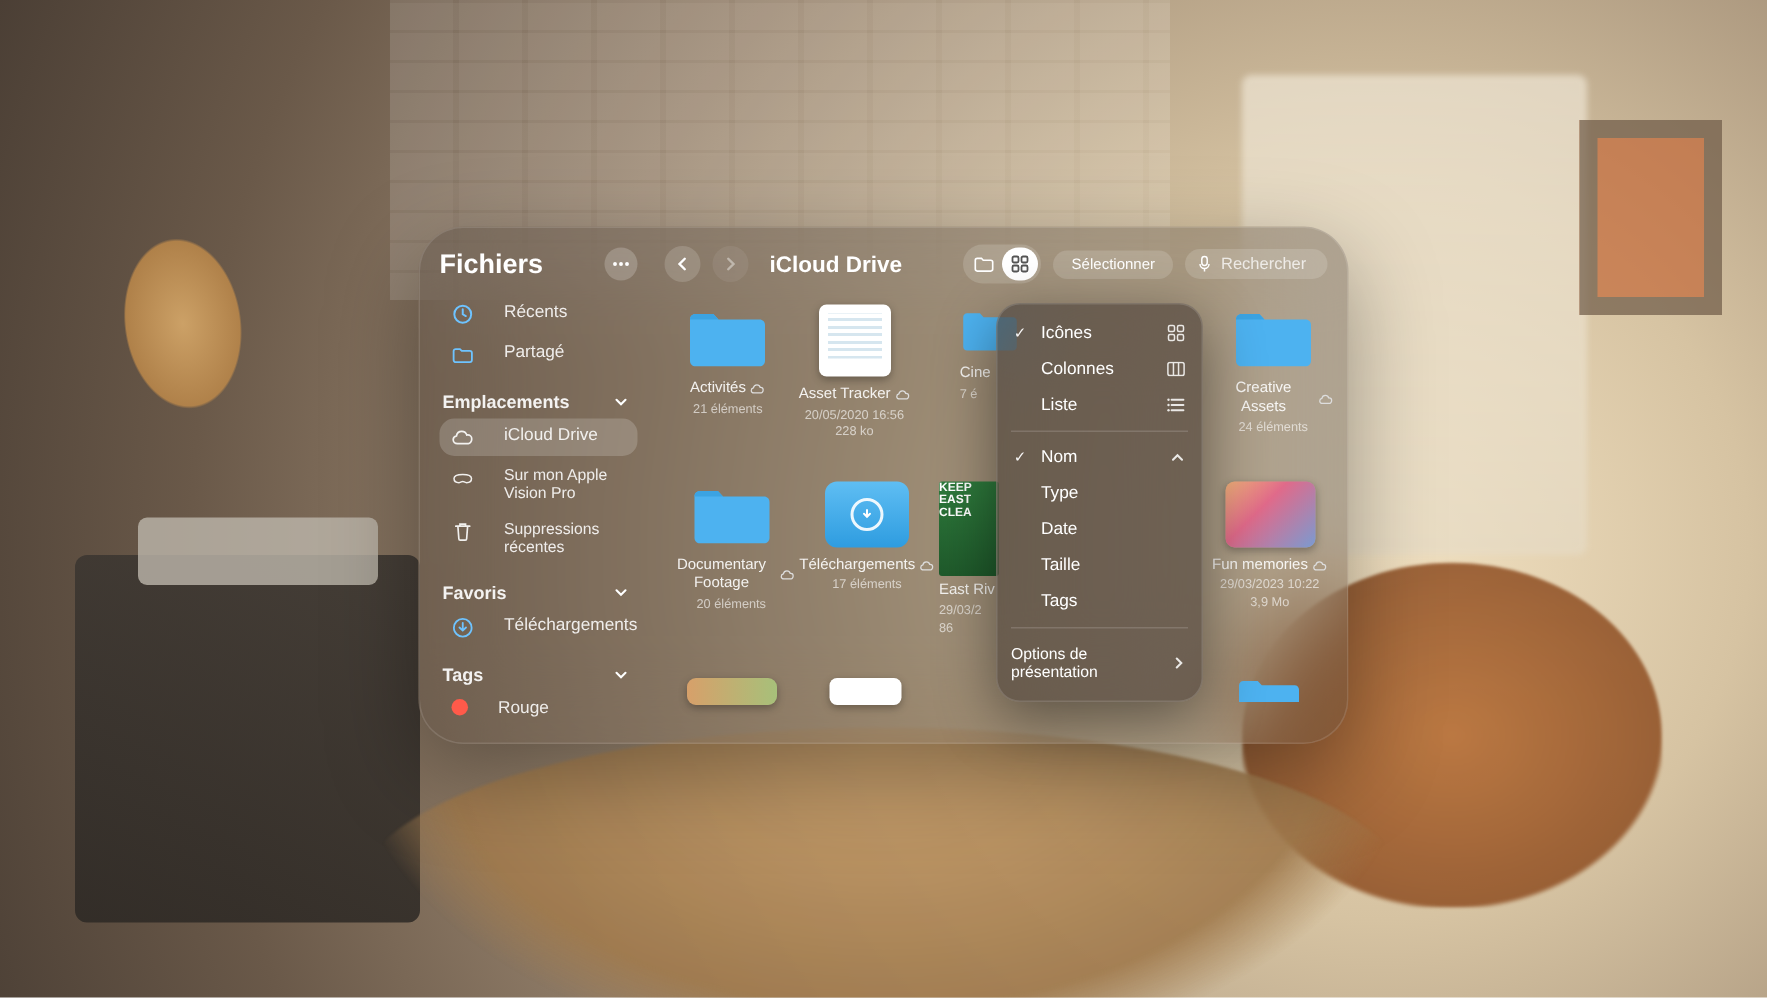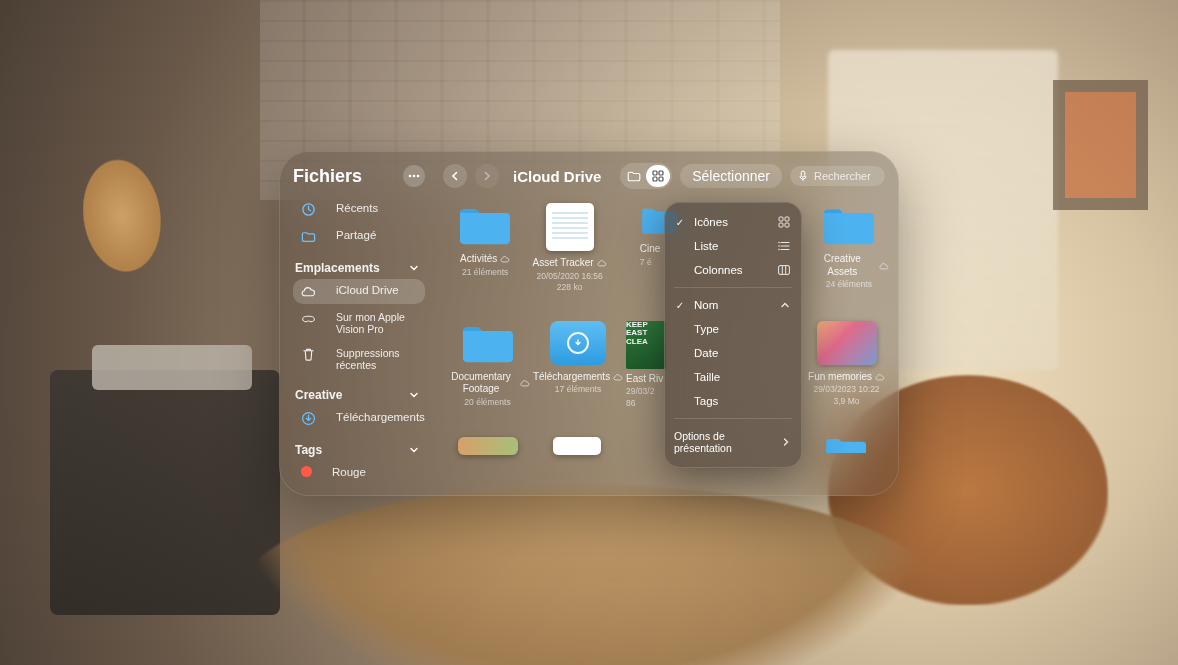--- a/index.html
+++ b/index.html
@@ -59,36 +59,36 @@
   .tag-dot { width:11px; height:11px; border-radius:50%; background:#ff5a4a; display:inline-block;}
 
   .content { flex:1; display:flex; flex-direction:column; min-width:0;}
   .toolbar { display:flex; align-items:center; gap:8px; padding:12px 14px 8px 10px; }
   .navbtn { width:24px; height:24px; border-radius:50%; background:rgba(255,255,255,.15); display:flex; align-items:center; justify-content:center; cursor:pointer;}
   .navbtn.disabled{ opacity:.45; cursor:default;}
   .title { font-size:15px; font-weight:700; margin-left:6px; flex:1; white-space:nowrap; overflow:hidden; text-overflow:ellipsis;}
   .seg { display:flex; background:rgba(255,255,255,.15); border-radius:14px; padding:2px;}
   .seg .segbtn{ width:24px; height:22px; border-radius:12px; display:flex; align-items:center; justify-content:center; cursor:pointer;}
   .seg .segbtn.active{ background:#fff; color:#555;}
-  .pillbtn{ padding:4px 12px; border-radius:14px; background:rgba(255,255,255,.15); font-size:14px; cursor:pointer; white-space:nowrap;}
+  .pillbtn{ padding:4px 12px; border-radius:14px; background:rgba(255,255,255,.15); font-size:10px; cursor:pointer; white-space:nowrap;}
   .search{ display:flex; align-items:center; gap:6px; padding:4px 12px 4px 8px; border-radius:14px; background:rgba(255,255,255,.15); font-size:11px; color:rgba(255,255,255,.75); min-width:95px;}
 
   .grid { flex:1; overflow:hidden; padding: 4px 8px 0 10px;}
   .row { display:flex; gap:0; }
   .cell { width:92px; display:flex; flex-direction:column; align-items:center; text-align:center; font-size:9px; color:rgba(255,255,255,.9); padding:2px 2px 8px; }
   .cell .name{ font-size:10px; font-weight:500; max-width:88px; line-height:1.25; display:flex; align-items:center; justify-content:center; gap:3px;}
   .cell .meta{ font-size:8.5px; color:rgba(255,255,255,.62); line-height:1.25; margin-top:1px;}
   .folder { width:56px; height:44px; margin-bottom:6px; position:relative;}
   .folder svg{width:100%;height:100%;}
   .doc-thumb{ width:48px; height:48px; background:#fff; border-radius:5px; margin-bottom:6px; box-shadow:0 2px 6px rgba(0,0,0,.3); position:relative; overflow:hidden;}
   .doc-thumb::after{content:""; position:absolute; inset:6px 6px 12px 6px; background:repeating-linear-gradient(0deg,#d6e6ef 0 2px, transparent 2px 5px);}
   .img-thumb{ width:60px; height:44px; border-radius:6px; margin-bottom:6px; box-shadow:0 2px 6px rgba(0,0,0,.3);}
   .dl-folder{ width:56px; height:44px; margin-bottom:6px; border-radius:8px; background:linear-gradient(180deg,#5fbef3,#2e9ce0); display:flex; align-items:center; justify-content:center;}
   .dl-folder .circ{ width:22px;height:22px;border:2px solid rgba(255,255,255,.9); border-radius:50%; display:flex;align-items:center;justify-content:center;}
-  .poster{ width:40px;height:48px; background:linear-gradient(180deg,#2e7a3c,#1f5a2b); color:#fff; font-weight:800; font-size:8px; line-height:1.05; padding:0; margin-bottom:4px; border-radius:2px;}
+  .poster{ width:40px;height:63px; background:linear-gradient(180deg,#2e7a3c,#1f5a2b); color:#fff; font-weight:800; font-size:8px; line-height:1.05; padding:0; margin-bottom:4px; border-radius:2px;}
   .badge-cloud{ width:10px;height:10px; display:inline-flex; align-items:center; justify-content:center;}
 
   
   .popover {
     position:absolute; left:664px; top:202px; width:138px; border-radius:16px;
     background: rgba(60,50,44,.55);
     backdrop-filter: blur(28px); -webkit-backdrop-filter: blur(28px);
     box-shadow: 0 12px 40px rgba(0,0,0,.45), inset 0 0 0 1px rgba(255,255,255,.14);
     color:#fff; padding:8px 0; font-size:11.5px;
   }
@@ -169,21 +169,21 @@
     <div class="side-item" style="font-size:10.5px;">
       <span class="side-icon white">
         <svg viewBox="0 0 14 16" width="13" height="15">
             <path d="M2 4h10M5 4V2.5h4V4M3.5 4l.7 9c0 .6.5 1 1 1h3.6c.5 0 1-.4 1-1l.7-9" fill="none" stroke="currentColor" stroke-width="1.2" stroke-linecap="round"></path>
           </svg>
       </span>
       <span>Suppressions récentes</span>
     </div>
 
     <div class="section-hdr">
-      <span>Creative</span>
+      <span>Favoris</span>
       <svg class="chevron" viewBox="0 0 10 10">
           <path d="M2 3.5L5 6.5 8 3.5" stroke="#fff" stroke-width="1.4" fill="none" stroke-linecap="round"></path>
         </svg>
     </div>
     <div class="side-item">
       <span class="side-icon">
         <svg viewBox="0 0 16 16" width="15" height="15">
             <circle cx="8" cy="8" r="6.3" fill="none" stroke="currentColor" stroke-width="1.3"></circle>
             <path d="M8 4.5v5M5.7 7.8L8 10l2.3-2.2" fill="none" stroke="currentColor" stroke-width="1.3" stroke-linecap="round"></path>
           </svg>
@@ -406,40 +406,40 @@
         <svg width="12" height="12" viewBox="0 0 12 12">
           <rect x="1" y="1" width="4" height="4" rx="1" fill="none" stroke="#fff" stroke-width="1"></rect>
           <rect x="7" y="1" width="4" height="4" rx="1" fill="none" stroke="#fff" stroke-width="1"></rect>
           <rect x="1" y="7" width="4" height="4" rx="1" fill="none" stroke="#fff" stroke-width="1"></rect>
           <rect x="7" y="7" width="4" height="4" rx="1" fill="none" stroke="#fff" stroke-width="1"></rect>
         </svg>
       </span>
   </div>
   <div class="menu-row">
     <span class="chk"></span>
+    <span class="lbl">Colonnes</span>
+    <span class="ric">
+        <svg width="12" height="10" viewBox="0 0 12 10">
+          <rect x=".6" y=".6" width="10.8" height="8.8" rx="1.4" fill="none" stroke="#fff" stroke-width="1"></rect>
+          <path d="M4.3.6v8.8M7.7.6v8.8" stroke="#fff" stroke-width="1"></path>
+        </svg>
+      </span>
+  </div>
+  <div class="menu-row">
+    <span class="chk"></span>
     <span class="lbl">Liste</span>
     <span class="ric">
         <svg width="12" height="10" viewBox="0 0 12 10">
           <path d="M3 1.5h8M3 5h8M3 8.5h8" stroke="#fff" stroke-width="1.2" stroke-linecap="round"></path>
           <circle cx="1" cy="1.5" r=".8" fill="#fff"></circle>
           <circle cx="1" cy="5" r=".8" fill="#fff"></circle>
           <circle cx="1" cy="8.5" r=".8" fill="#fff"></circle>
         </svg>
       </span>
   </div>
-  <div class="menu-row">
-    <span class="chk"></span>
-    <span class="lbl">Colonnes</span>
-    <span class="ric">
-        <svg width="12" height="10" viewBox="0 0 12 10">
-          <rect x=".6" y=".6" width="10.8" height="8.8" rx="1.4" fill="none" stroke="#fff" stroke-width="1"></rect>
-          <path d="M4.3.6v8.8M7.7.6v8.8" stroke="#fff" stroke-width="1"></path>
-        </svg>
-      </span>
-  </div>
   <div class="menu-sep"></div>
   <div class="menu-row">
     <span class="chk">✓</span>
     <span class="lbl">Nom</span>
     <span class="ric">
         <svg width="10" height="8" viewBox="0 0 10 8">
           <path d="M2 5.5L5 2.5 8 5.5" stroke="#fff" stroke-width="1.4" fill="none" stroke-linecap="round"></path>
         </svg>
       </span>
   </div>

